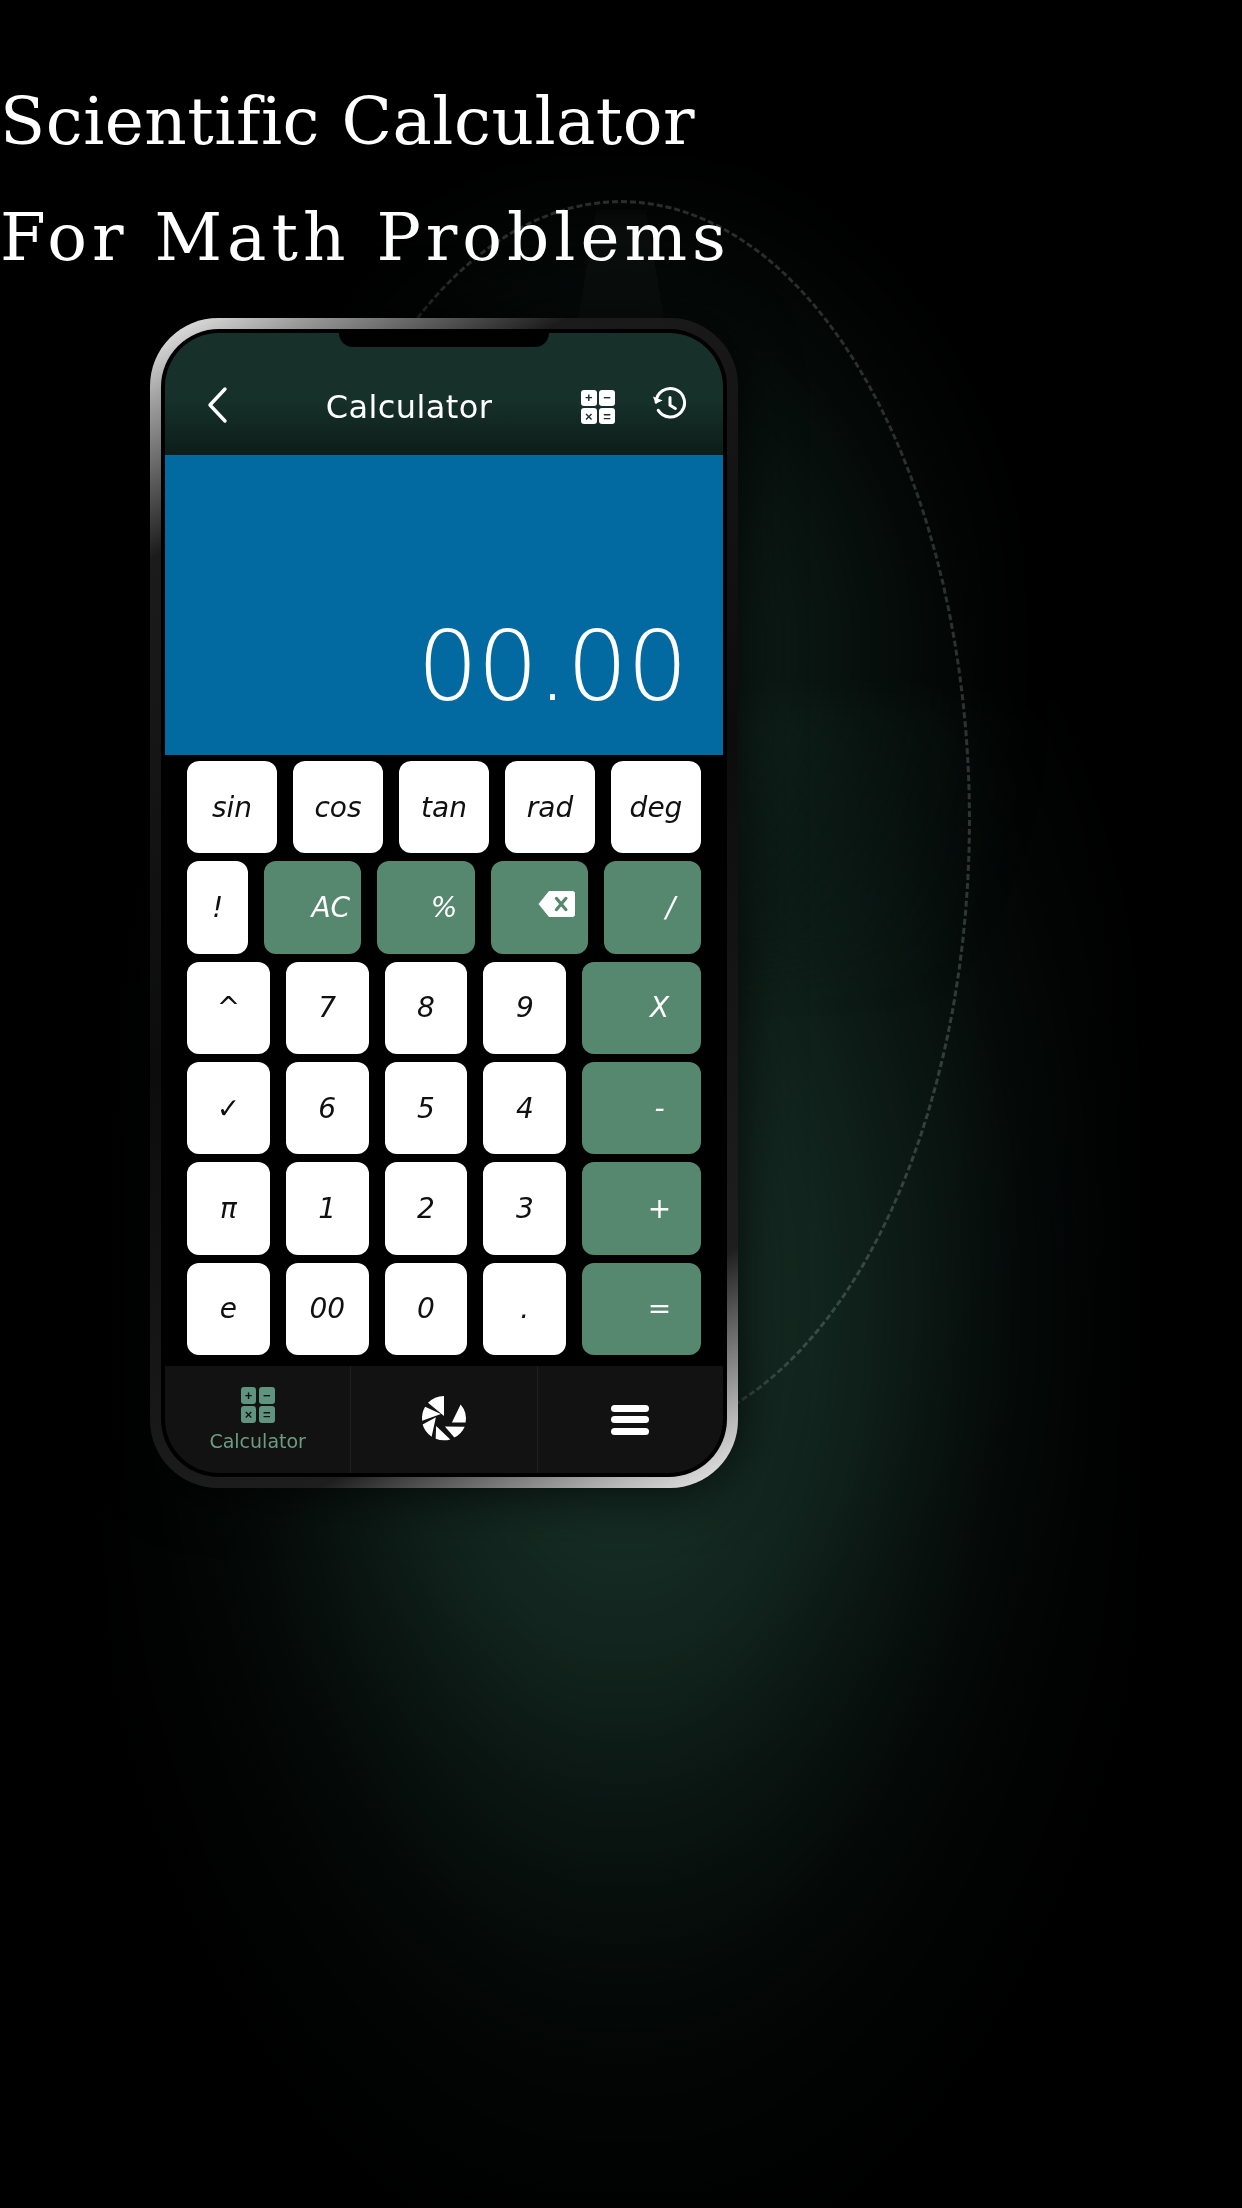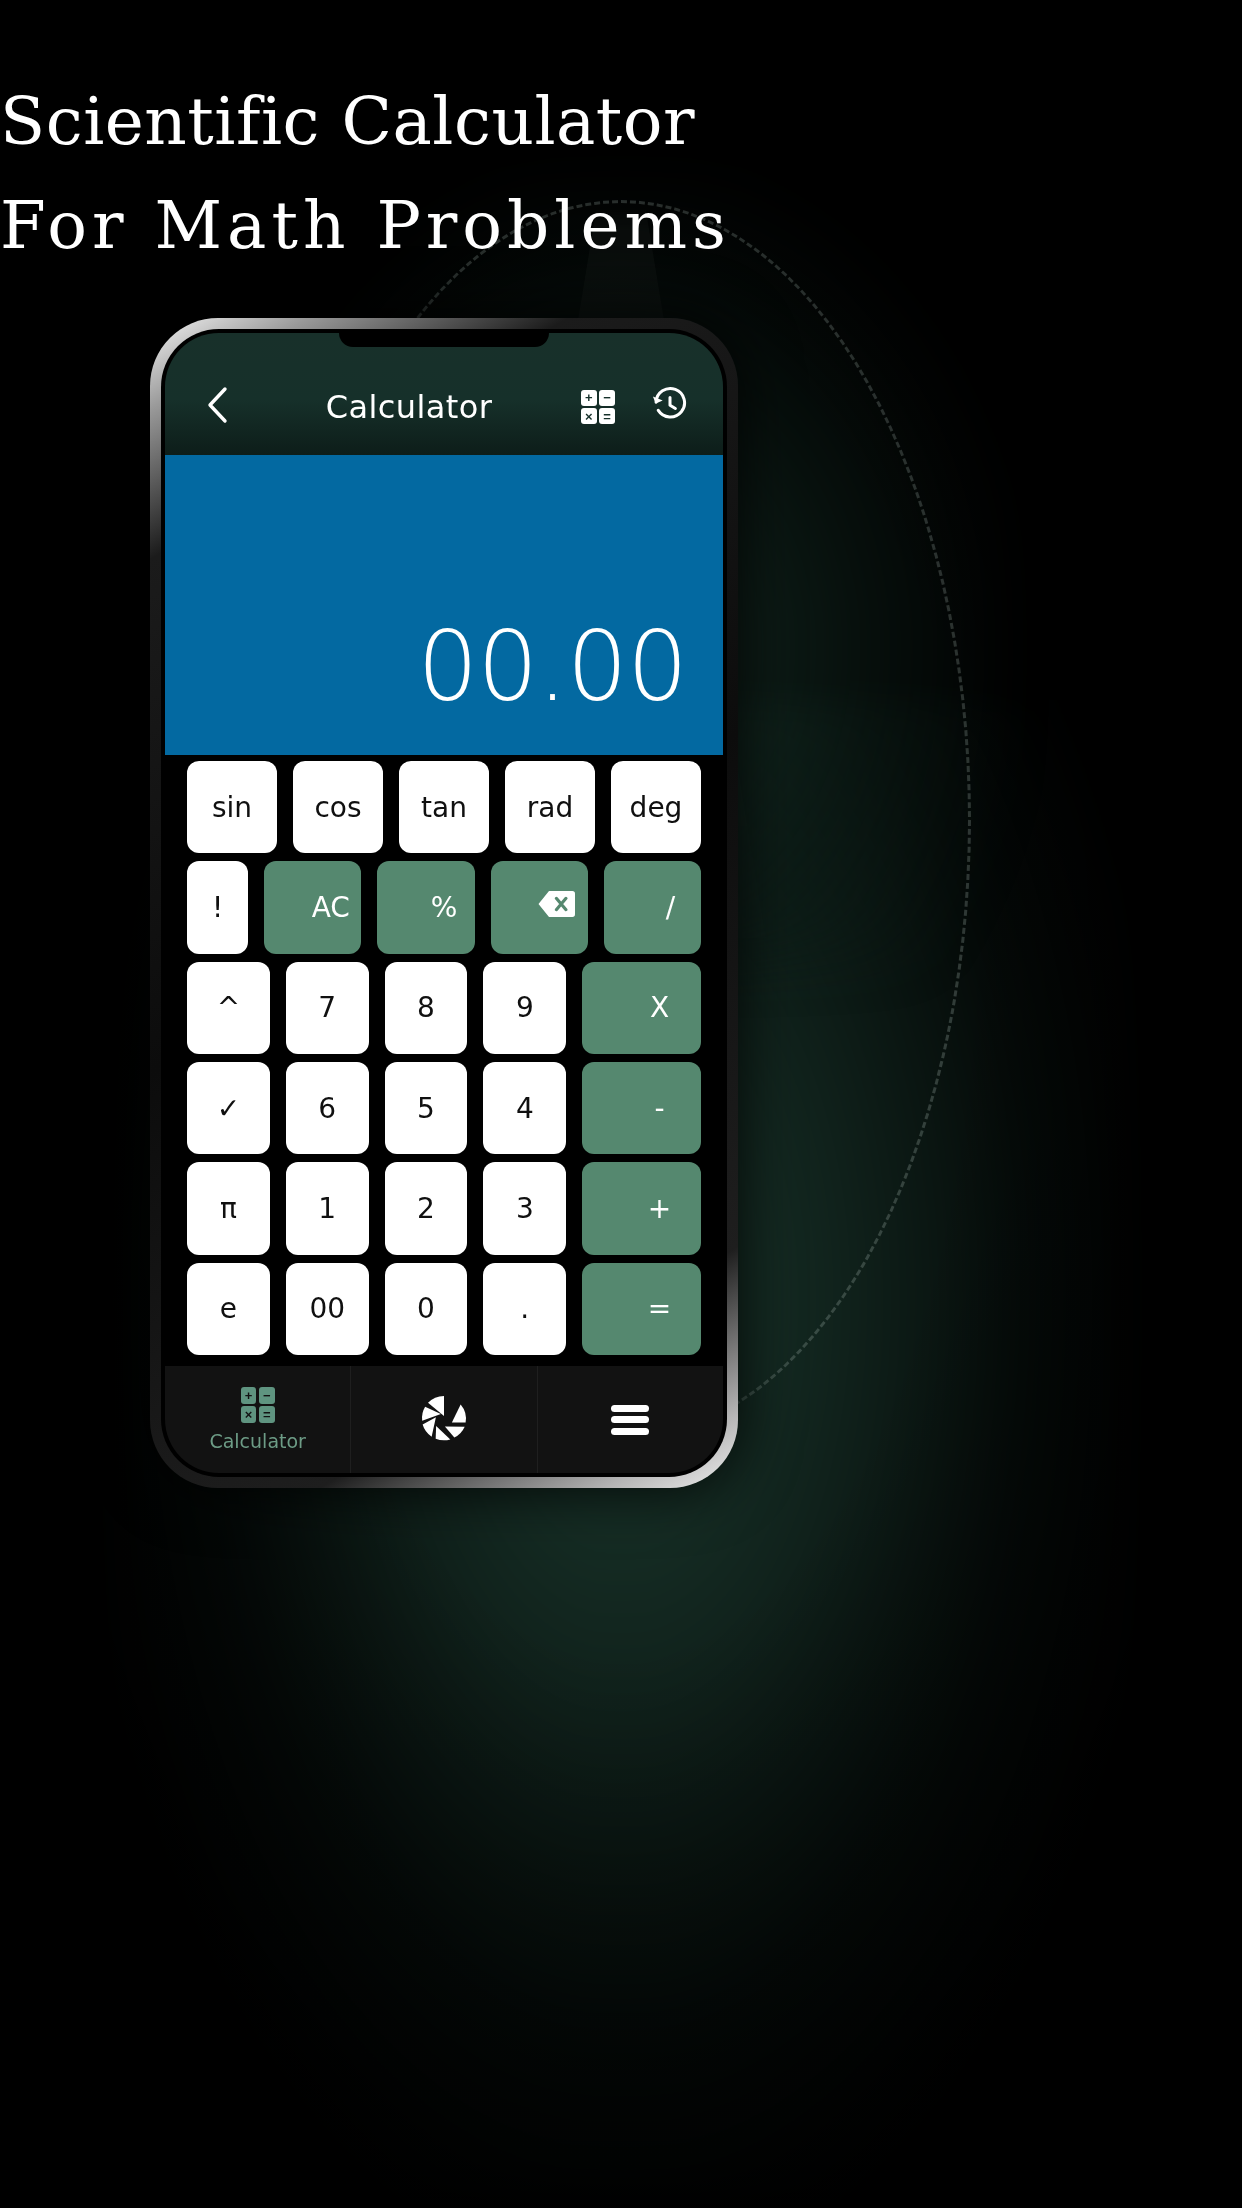--- a/index.html
+++ b/index.html
@@ -75,21 +75,21 @@
     line-height: 88px;
     color: #ffffff;
     letter-spacing: 0.5px;
   }
   #headline .line2 {
     font-family: "DejaVu Serif", serif;
     font-size: 66px;
     line-height: 88px;
     color: #ffffff;
     letter-spacing: 5px;
-    margin-top: 16px;
+    margin-top: 28px;
   }
 
   
   #phone {
     position: absolute;
     left: 150px;
     top: 318px;
     width: 588px;
     height: 1170px;
     border-radius: 68px;
@@ -200,20 +200,21 @@
     background: #000;
     padding: 6px 22px 10px 22px;
     display: flex;
     flex-direction: column;
     gap: 8px;
   }
   .kp-row {
     flex: 1 1 0;
     display: flex;
     gap: 16px;
+    font-style: italic;
   }
   .key {
     flex: 1 1 0;
     border-radius: 12px;
     background: #ffffff;
     color: #101010;
     display: flex;
     align-items: center;
     justify-content: center;
     font-size: 28px;

